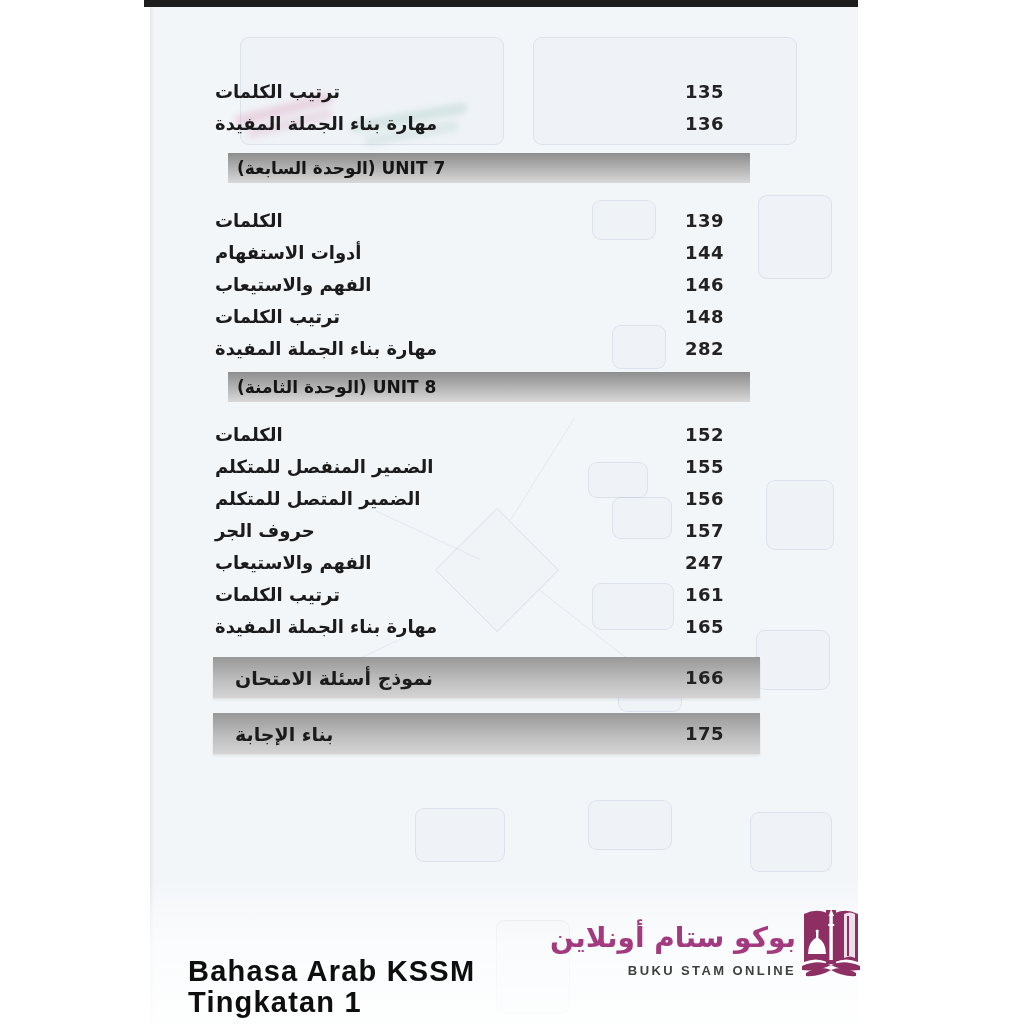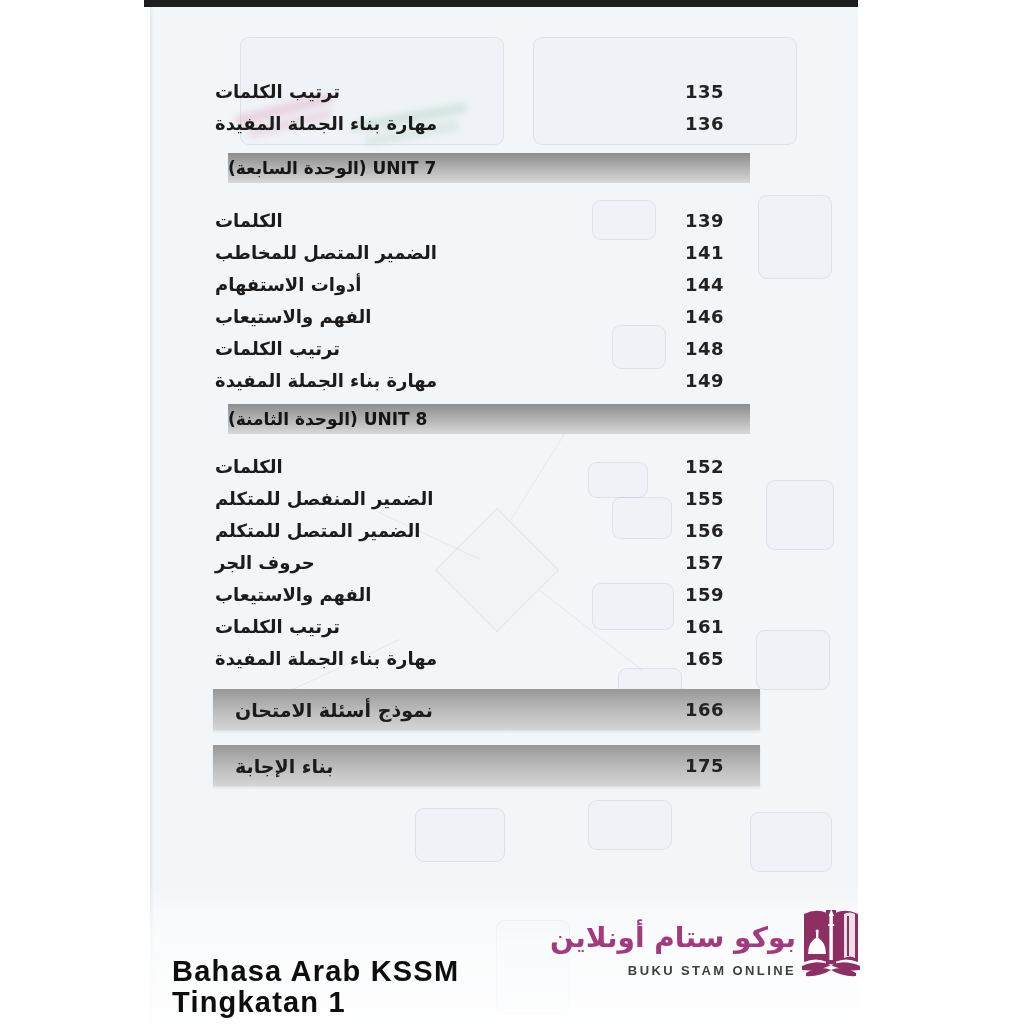--- a/index.html
+++ b/index.html
@@ -70,34 +70,35 @@
     letter-spacing:.5px;
   }
   .unit-bar{
     width:522px;height:30px;margin-left:78px;
     background:linear-gradient(180deg,#8d8d8d 0%,#b6b6b6 55%,#d8d8d8 100%);
     display:flex;align-items:center;
     padding:0;box-sizing:border-box;
   }
   .unit-label{
     direction:rtl;text-align:right;
+    padding-left:9px;
     font-size:17px;font-weight:700;color:#151515;
     white-space:nowrap;
   }
   .big-bar{
     width:547px;height:41px;margin-left:63px;
     background:linear-gradient(180deg,#989898 0%,#bdbdbd 55%,#d4d4d4 100%);
     display:flex;align-items:center;justify-content:space-between;
     padding-left:22px;padding-right:36px;box-sizing:border-box;
     box-shadow:0 2px 2px rgba(0,0,0,.08);
   }
   .big-bar .toc-title{font-size:19px;}
   
   .book-title{
-    position:absolute;left:172px;top:956px;z-index:4;
+    position:absolute;left:188px;top:956px;z-index:4;
     font-family:"Liberation Sans", sans-serif;
     font-weight:bold;font-size:29px;line-height:31px;
     letter-spacing:1.2px;color:#0e0e0e;white-space:nowrap;
   }
   .logo{
     position:absolute;left:618px;top:900px;z-index:4;
     width:244px;height:78px;
     display:flex;align-items:flex-end;
   }
   .logo-text{
@@ -168,38 +169,34 @@
       </div>
       <div class="unit-bar" style="margin-top: 14px;">
         <span class="unit-label">UNIT 7 (الوحدة السابعة)</span>
       </div>
       <div class="rows-group" style="margin-top: 21px;">
         <div class="toc-row">
           <span class="toc-title">الكلمات</span>
           <span class="toc-page">139</span>
         </div>
         <div class="toc-row">
-          <span class="toc-title">الضمير المتصل للمخاطب</span>
-          <span class="toc-page">141</span>
-        </div>
-        <div class="toc-row">
           <span class="toc-title">أدوات الاستفهام</span>
           <span class="toc-page">144</span>
         </div>
         <div class="toc-row">
           <span class="toc-title">الفهم والاستيعاب</span>
           <span class="toc-page">146</span>
         </div>
         <div class="toc-row">
           <span class="toc-title">ترتيب الكلمات</span>
           <span class="toc-page">148</span>
         </div>
         <div class="toc-row">
           <span class="toc-title">مهارة بناء الجملة المفيدة</span>
-          <span class="toc-page">149</span>
+          <span class="toc-page">282</span>
         </div>
       </div>
       <div class="unit-bar" style="margin-top: 8px;">
         <span class="unit-label">UNIT 8 (الوحدة الثامنة)</span>
       </div>
       <div class="rows-group" style="margin-top: 16px;">
         <div class="toc-row">
           <span class="toc-title">الكلمات</span>
           <span class="toc-page">152</span>
         </div>
@@ -210,21 +207,21 @@
         <div class="toc-row">
           <span class="toc-title">الضمير المتصل للمتكلم</span>
           <span class="toc-page">156</span>
         </div>
         <div class="toc-row">
           <span class="toc-title">حروف الجر</span>
           <span class="toc-page">157</span>
         </div>
         <div class="toc-row">
           <span class="toc-title">الفهم والاستيعاب</span>
-          <span class="toc-page">159</span>
+          <span class="toc-page">247</span>
         </div>
         <div class="toc-row">
           <span class="toc-title">ترتيب الكلمات</span>
           <span class="toc-page">161</span>
         </div>
         <div class="toc-row">
           <span class="toc-title">مهارة بناء الجملة المفيدة</span>
           <span class="toc-page">165</span>
         </div>
       </div>

